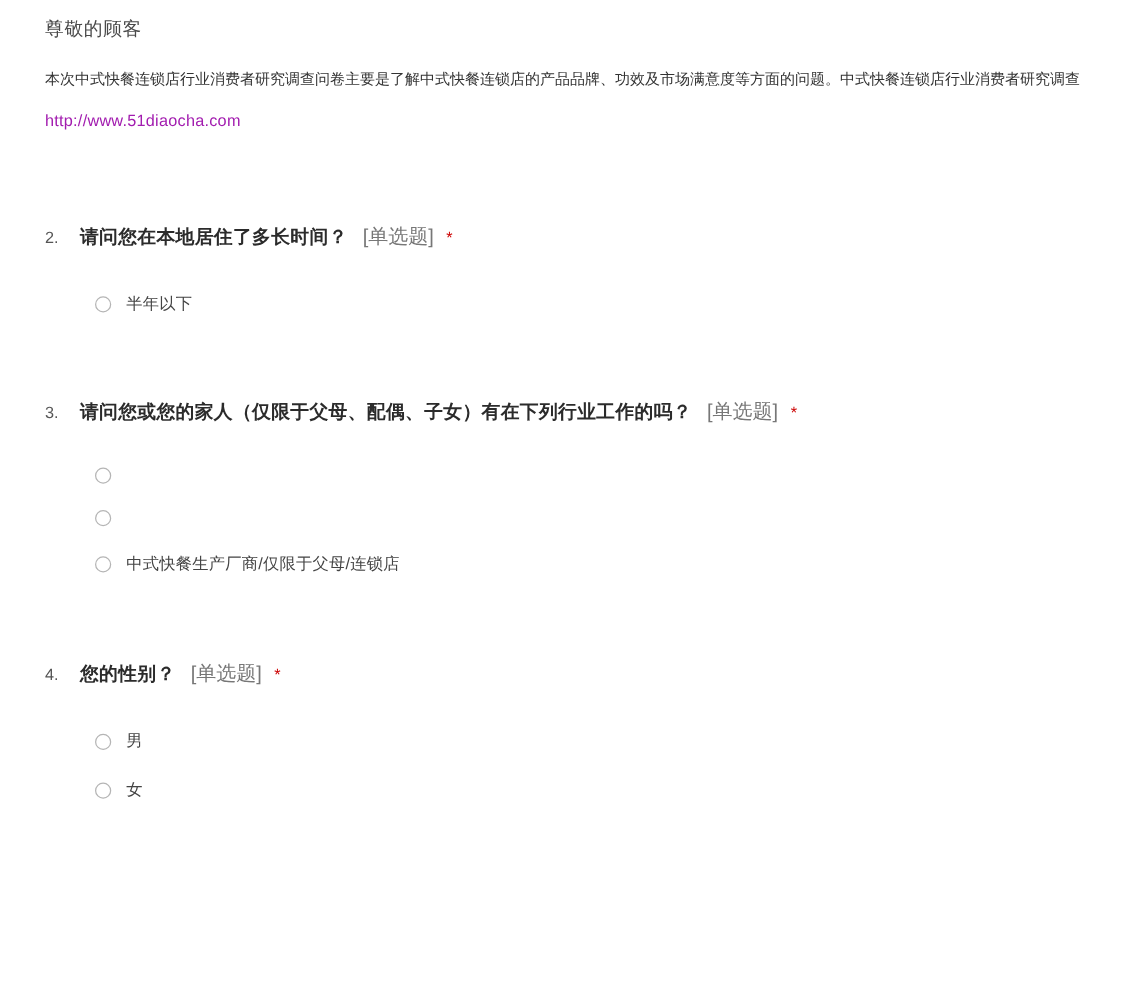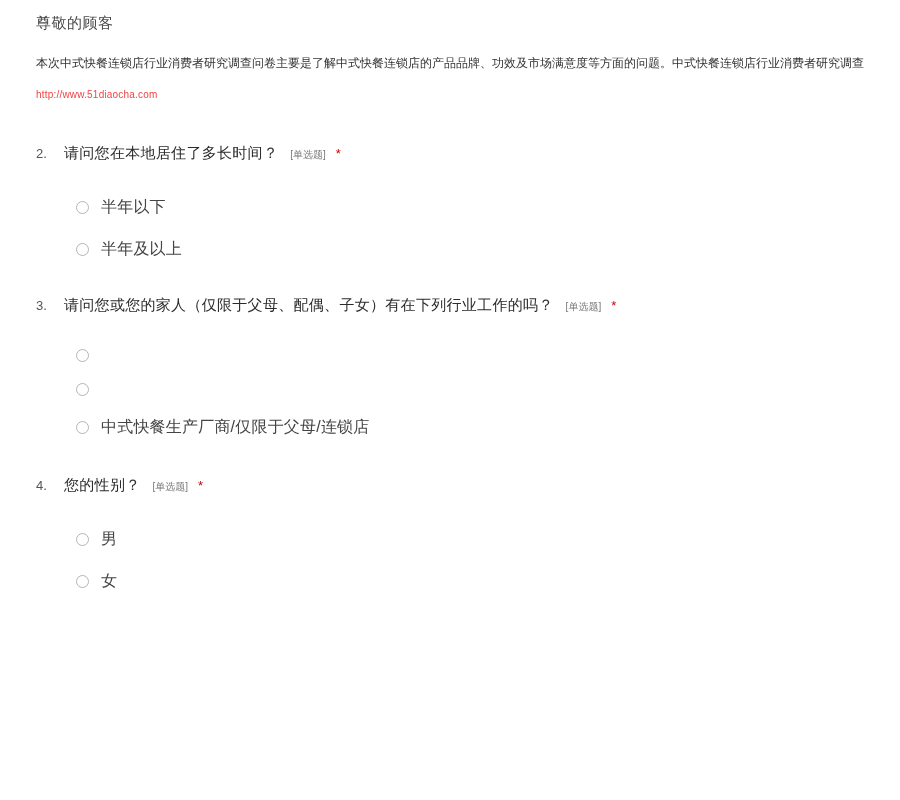--- a/index.html
+++ b/index.html
@@ -38,22 +38,22 @@
     font-size: 12px;
     color: #333333;
     line-height: 20px;
     margin: 0;
     white-space: nowrap;
     overflow: hidden;
   }
   .intro-link {
     display: block;
     margin-top: 16px;
-    font-size: 10px;
-    color: #ef4444;
+    font-size: 13px;
+    color: #a21caf;
     text-decoration: none;
     letter-spacing: 0.2px;
   }
 
   
   .questions {
     margin-top: 44px;
   }
   .question {
     padding: 0 36px;
@@ -66,26 +66,27 @@
   }
   .q-num {
     width: 28px;
     flex: none;
     font-size: 13px;
     color: #555555;
     font-weight: normal;
   }
   .q-title {
     font-size: 15px;
-    font-weight: normal;
+    font-weight: bold;
     color: #2b2b2b;
     letter-spacing: 0.3px;
+    margin-top: 32px;
   }
   .q-type {
-    font-size: 10px;
+    font-size: 16px;
     color: #777777;
     margin-left: 12px;
     font-weight: normal;
   }
   .q-required {
     color: #cc0000;
     font-size: 13px;
     margin-left: 10px;
     font-weight: normal;
   }
@@ -103,21 +104,21 @@
     width: 13px;
     height: 13px;
     border: 1px solid #b5b5b5;
     border-radius: 50%;
     background: #ffffff;
     flex: none;
     margin-right: 12px;
     box-sizing: border-box;
   }
   .option-label {
-    font-size: 16px;
+    font-size: 13px;
     color: #444444;
     letter-spacing: 0.2px;
   }
 
   .q-gap-1 { margin-bottom: 36px; }
   .q-gap-2 { margin-bottom: 38px; }
 </style>
 </head>
 <body>
 
@@ -135,24 +136,20 @@
       <div class="q-header">
         <span class="q-num">2.</span>
         <span class="q-title">请问您在本地居住了多长时间？</span>
         <span class="q-type">[单选题]</span>
         <span class="q-required">*</span>
       </div>
       <div class="options">
         <div class="option">
           <span class="radio"></span>
           <span class="option-label">半年以下</span>
-        </div>
-        <div class="option">
-          <span class="radio"></span>
-          <span class="option-label">半年及以上</span>
         </div>
       </div>
     </div>
 
     <div class="question q-gap-2">
       <div class="q-header">
         <span class="q-num">3.</span>
         <span class="q-title">请问您或您的家人（仅限于父母、配偶、子女）有在下列行业工作的吗？</span>
         <span class="q-type">[单选题]</span>
         <span class="q-required">*</span>

